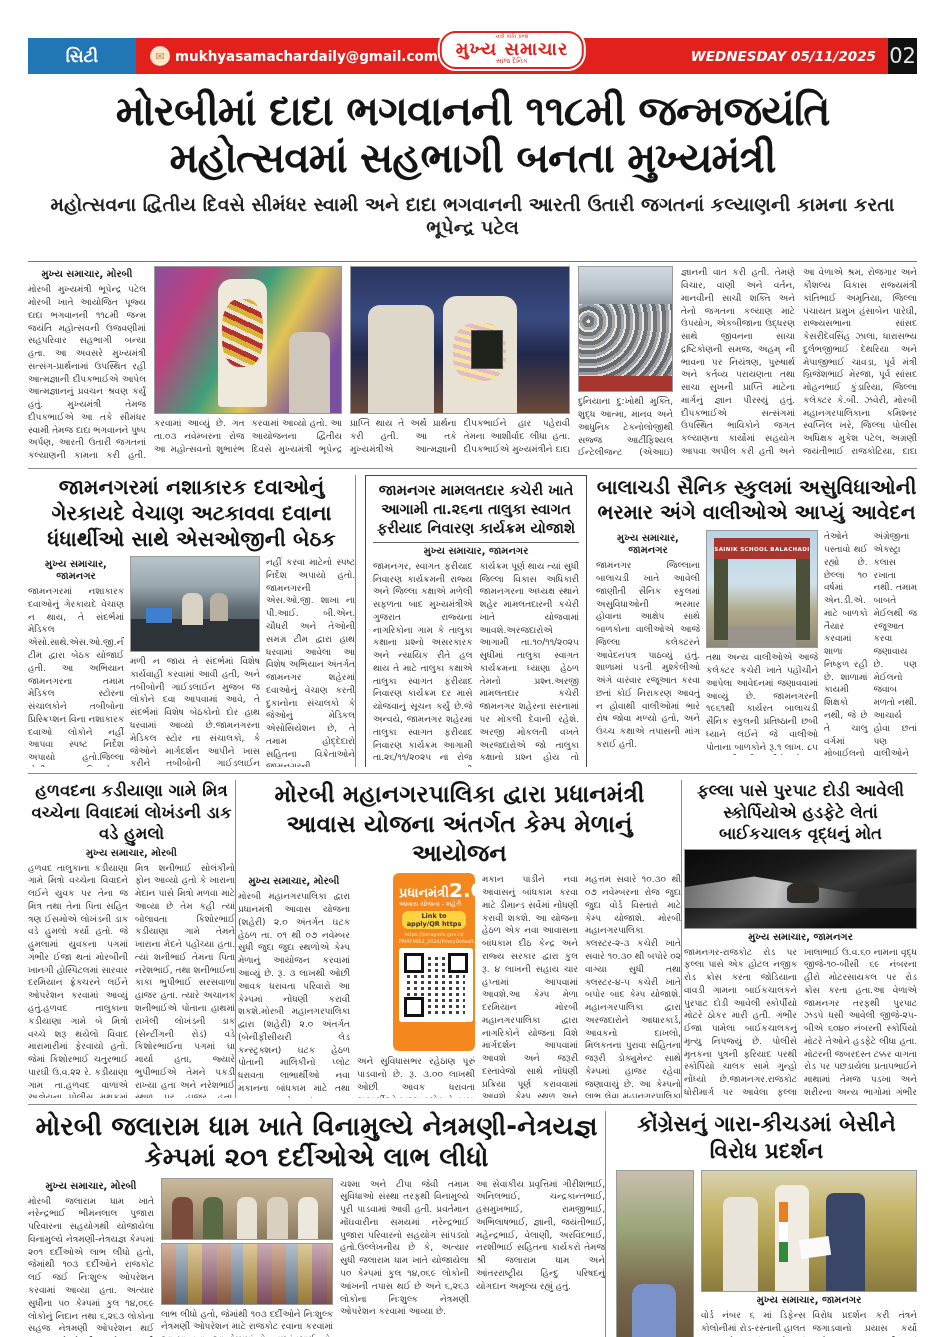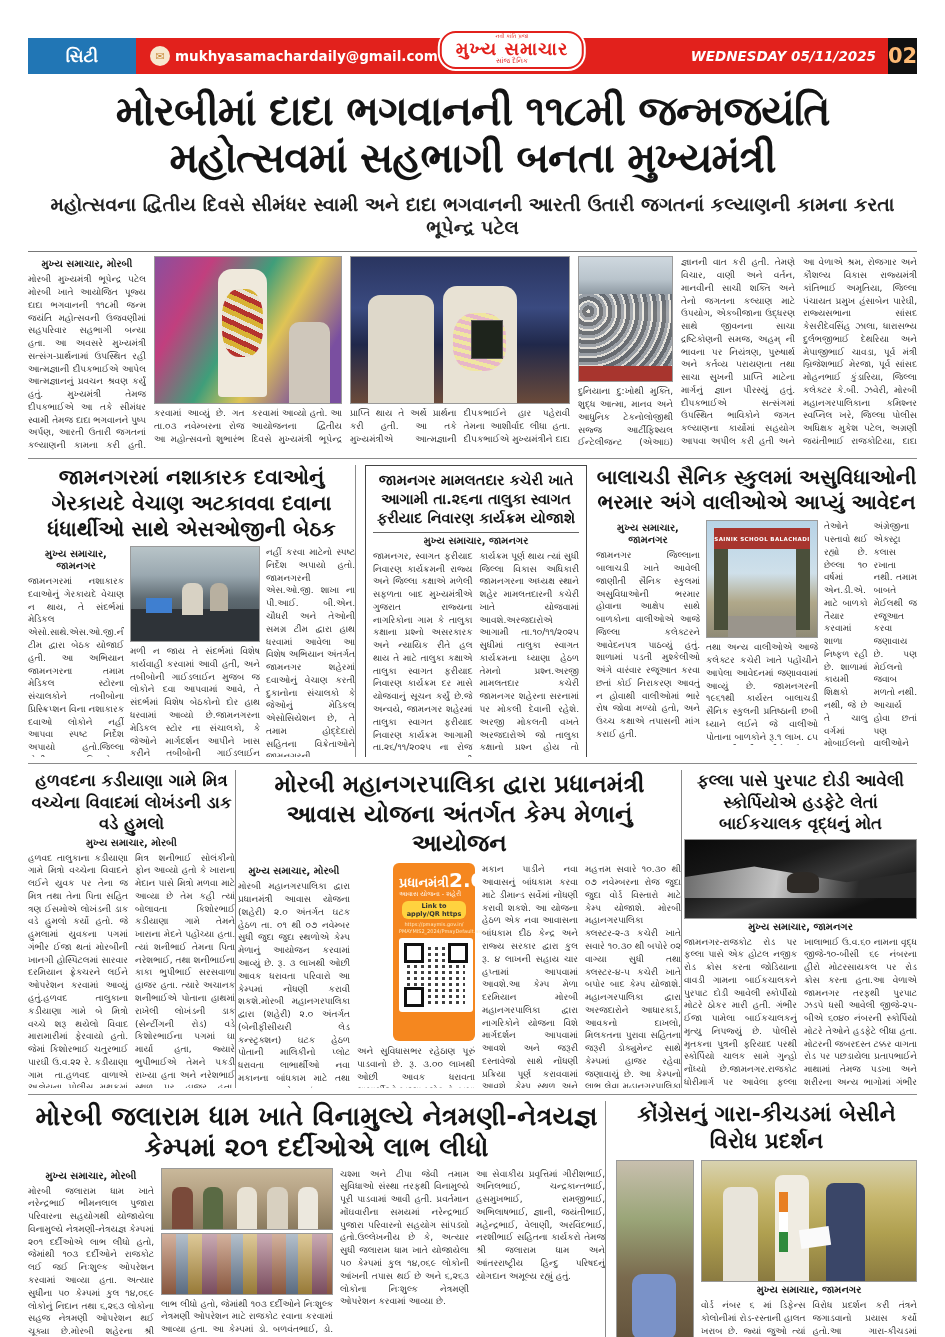--- a/index.html
+++ b/index.html
@@ -9,24 +9,24 @@
   .masthead{display:flex;align-items:stretch;height:36px;position:relative;}
   .sec-box{background:#2176b5;color:#fff;font-weight:bold;font-size:17px;width:108px;display:flex;align-items:center;justify-content:center;}
   .red-bar{background:#e2211c;flex:1;display:flex;align-items:center;position:relative;color:#fff;}
   .email-wrap{display:flex;align-items:center;gap:5px;margin-left:14px;font-size:13.5px;font-weight:bold;}
   .email-ico{width:20px;height:20px;border-radius:50%;background:#f7e8cf;color:#c88a3a;display:flex;align-items:center;justify-content:center;font-size:11px;}
   .logo-cap{position:absolute;left:50%;top:-7px;transform:translateX(-50%);background:#fff;border:2px solid #e2211c;border-radius:16px;padding:1px 14px 2px;text-align:center;line-height:1;box-shadow:0 0 0 2px #fff;}
   .logo-top{font-size:5.5px;color:#e2211c;}
   .logo-title{font-size:18px;font-weight:bold;color:#e2211c;letter-spacing:1px;}
   .logo-sub{font-size:7px;color:#e2211c;}
   .date-txt{margin-left:auto;margin-right:12px;font-size:13.5px;font-weight:bold;font-style:italic;}
-  .pageno{background:#111;color:#fdba74;width:29px;display:flex;align-items:center;justify-content:center;font-size:21px;font-weight:bold;}
+  .pageno{background:#111;color:#e5e5e5;width:29px;display:flex;align-items:center;justify-content:center;font-size:21px;font-weight:normal;}
   
   .lead-h{font-size:41px;font-weight:bold;text-align:center;line-height:1.15;margin:14px 0 6px;color:#141414;letter-spacing:-1px;}
-  .lead-sub{font-size:19px;font-weight:bold;text-align:center;color:#222;padding:5px 0 12px;border-bottom:1.5px solid #777;}
+  .lead-sub{font-size:19px;font-weight:bold;text-align:center;color:#222;padding:5px 0 22px;border-bottom:1.5px solid #777;}
   
   .byline{font-weight:bold;text-align:center;font-size:10px;margin:2px 0 3px;}
   .body-txt{font-size:9px;line-height:1.42;text-align:justify;color:#2b2b2b;overflow:hidden;}
   .two-col{column-count:2;column-gap:7px;}
   .rule{border:none;border-top:1px solid #8a8a8a;margin:6px 0;}
   .photo{position:relative;overflow:hidden;border:1px solid #9a9a9a;box-sizing:border-box;}
   .hgroup{font-weight:bold;text-align:center;color:#141414;}
   .vline-r{border-right:1px solid #8a8a8a;padding-right:0;}
   
   .a1-grid{display:grid;grid-template-columns:118px 188px 220px 95px 1fr 1fr;gap:8px;height:196px;overflow:hidden;margin-top:4px;}

